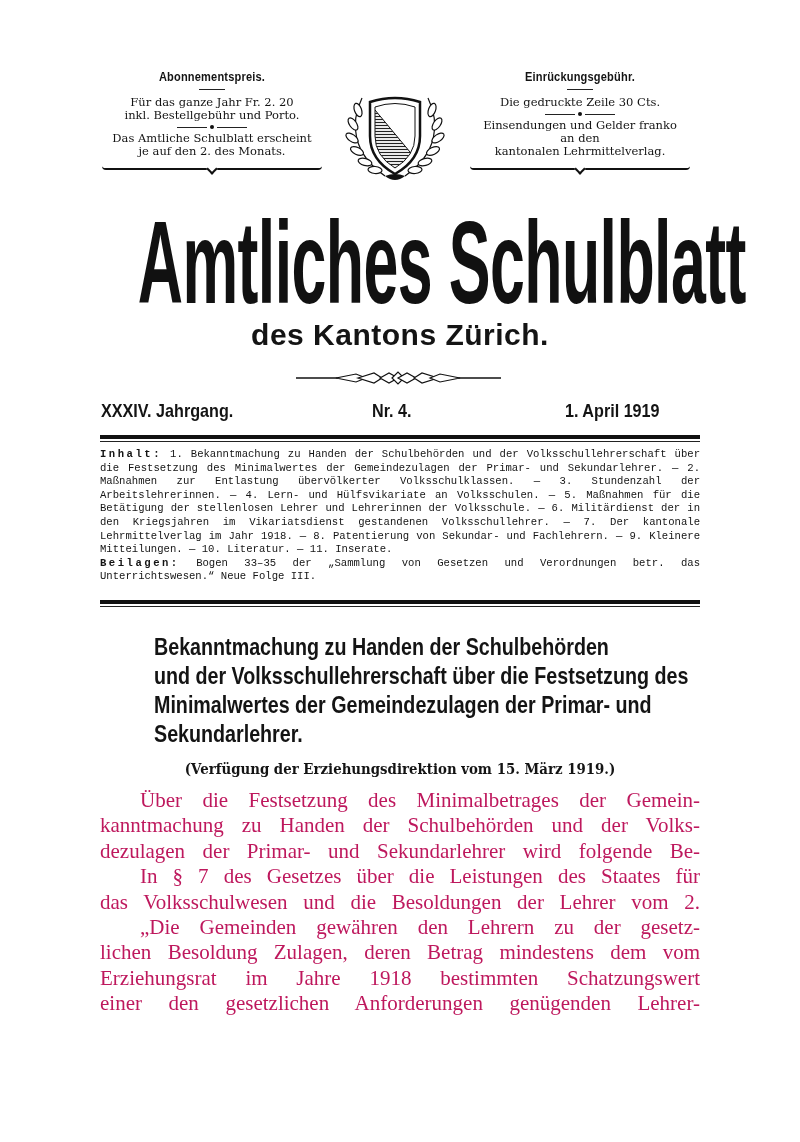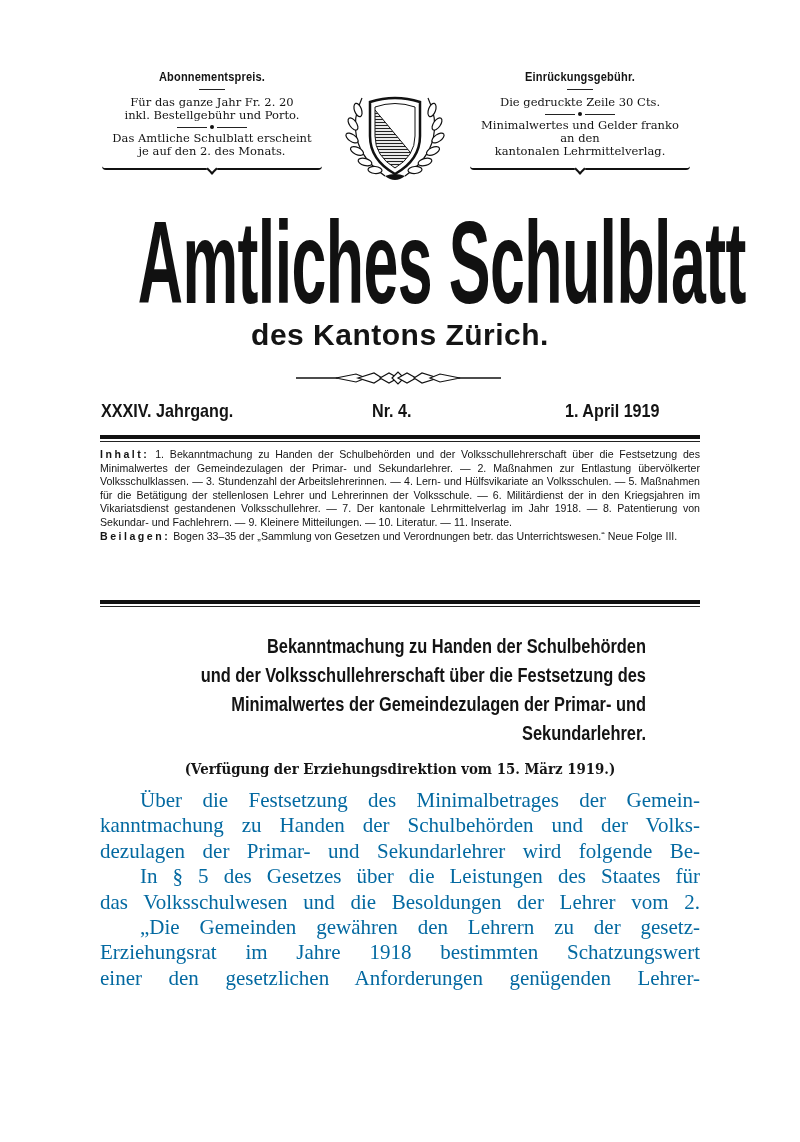--- a/index.html
+++ b/index.html
@@ -20,29 +20,29 @@
   
   .title { font-family: "Liberation Sans", sans-serif; font-weight: bold; font-size: 108px; letter-spacing: -1px; line-height: 1; transform: scaleX(0.58) scaleY(1.08); transform-origin: center top; white-space: nowrap; color: #111; }
   .subtitle { font-family: Liberation Sans, sans-serif; font-weight: bold; font-size: 30px; letter-spacing: 0.5px; white-space: nowrap; }
 
   .issue { font-family: "Liberation Sans", sans-serif; font-weight: bold; font-size: 19px; transform: scaleX(0.85); transform-origin: left center; white-space: nowrap; }
 
   .double-rule { left: 100px; width: 600px; }
   .double-rule .thick { height: 4px; background: #111; }
   .double-rule .thin { height: 1px; background: #222; margin-top: 2px; }
 
-  .toc { left: 100px; width: 600px; font-family: Liberation Sans, sans-serif; font-size: 10.6px; line-height: 13.6px; text-align: justify; }
+  .toc { left: 100px; width: 600px; font-family: Liberation Mono, monospace; font-size: 10.6px; line-height: 13.6px; text-align: justify; }
   .toc .label { letter-spacing: 2.5px; font-weight: bold; }
 
-  .headline { left: 100px; width: 600px; text-align: right; font-family: "Liberation Sans", sans-serif; font-weight: bold; font-size: 20px; line-height: 29px; }
+  .headline { left: 100px; width: 600px; text-align: left; font-family: "Liberation Sans", sans-serif; font-weight: bold; font-size: 24px; line-height: 29px; }
   .headline div { transform: scaleX(0.82); transform-origin: center; white-space: nowrap; }
 
   .decree { left: 100px; width: 600px; text-align: center; font-family: "DejaVu Serif", serif; font-weight: bold; font-size: 14.5px; transform: scaleX(0.92); }
 
-  .body { left: 100px; width: 600px; font-family: "Liberation Serif", serif; font-size: 21px; line-height: 25.4px; text-align: justify; color: #0369a1; }
+  .body { left: 100px; width: 600px; font-family: "Liberation Serif", serif; font-size: 21px; line-height: 25.4px; text-align: justify; color: #be185d; }
   .body p { margin: 0; text-indent: 40px; }
   .body .ln { display: block; text-align-last: justify; white-space: nowrap; }
   .body .ln.last { text-align-last: left; }
 </style>
 </head>
 <body>
 
 <div class="abs side" style="left:92px; top:70px;">
   <div class="side-title">Abonnementspreis.</div>
   <div class="short-rule"></div>
@@ -98,21 +98,21 @@
 
 <div class="abs side" style="left:460px; top:70px;">
   <div class="side-title">Einrückungsgebühr.</div>
   <div class="short-rule"></div>
   <div class="side-line">Die gedruckte Zeile 30 Cts.</div>
   <div class="dot-rule">
       <span class="l"></span>
       <span class="d"></span>
       <span class="l"></span>
     </div>
-  <div class="side-line">Minimalwertes und Gelder franko</div>
+  <div class="side-line">Einsendungen und Gelder franko</div>
   <div class="side-line">an den</div>
   <div class="side-line">kantonalen Lehrmittelverlag.</div>
   <div class="brace"></div>
 </div>
 
 <div class="abs" style="left:0; top:205px; width:656px; text-align:center;">
   <div class="title">Amtliches Schulblatt</div>
 </div>
 <div class="abs" style="left:0; top:318px; width:800px; text-align:center;">
   <span class="subtitle">des Kantons Zürich.</span>
@@ -167,21 +167,22 @@
 
 <div class="abs decree" style="top:760px;">(Verfügung der Erziehungsdirektion vom 15. März 1919.)</div>
 
 <div class="abs body" style="top:788px;">
   <p>
     <span class="ln">Über die Festsetzung des Minimalbetrages der Gemein-</span>
     <span class="ln" style="text-indent:0">kanntmachung zu Handen der Schulbehörden und der Volks-</span>
     <span class="ln" style="text-indent:0">dezulagen der Primar- und Sekundarlehrer wird folgende Be-</span>
   </p>
   <p>
-    <span class="ln">In § 5 des Gesetzes über die Leistungen des Staates für</span>
+    <span class="ln">In § 7 des Gesetzes über die Leistungen des Staates für</span>
     <span class="ln" style="text-indent:0">das Volksschulwesen und die Besoldungen der Lehrer vom 2.</span>
   </p>
   <p>
     <span class="ln">„Die Gemeinden gewähren den Lehrern zu der gesetz-</span>
+    <span class="ln" style="text-indent:0">lichen Besoldung Zulagen, deren Betrag mindestens dem vom</span>
     <span class="ln" style="text-indent:0">Erziehungsrat im Jahre 1918 bestimmten Schatzungswert</span>
     <span class="ln" style="text-indent:0">einer den gesetzlichen Anforderungen genügenden Lehrer-</span>
   </p>
 </div>
 
 </body></html>

